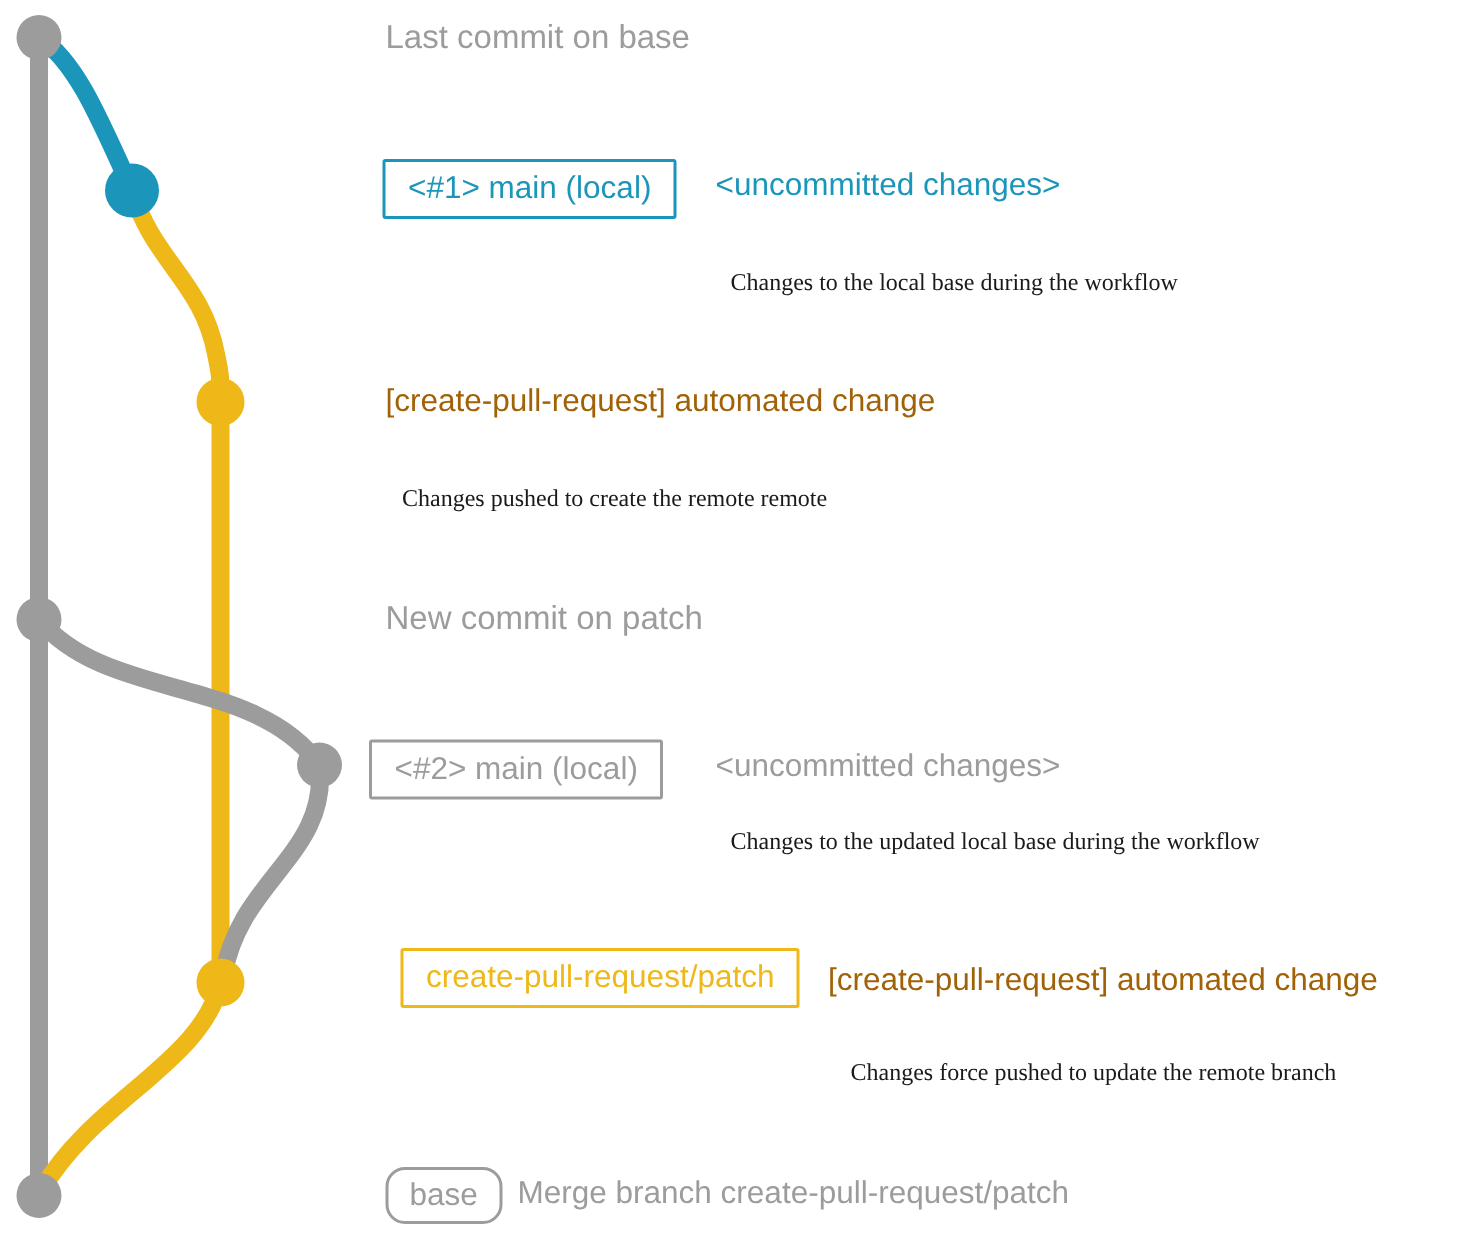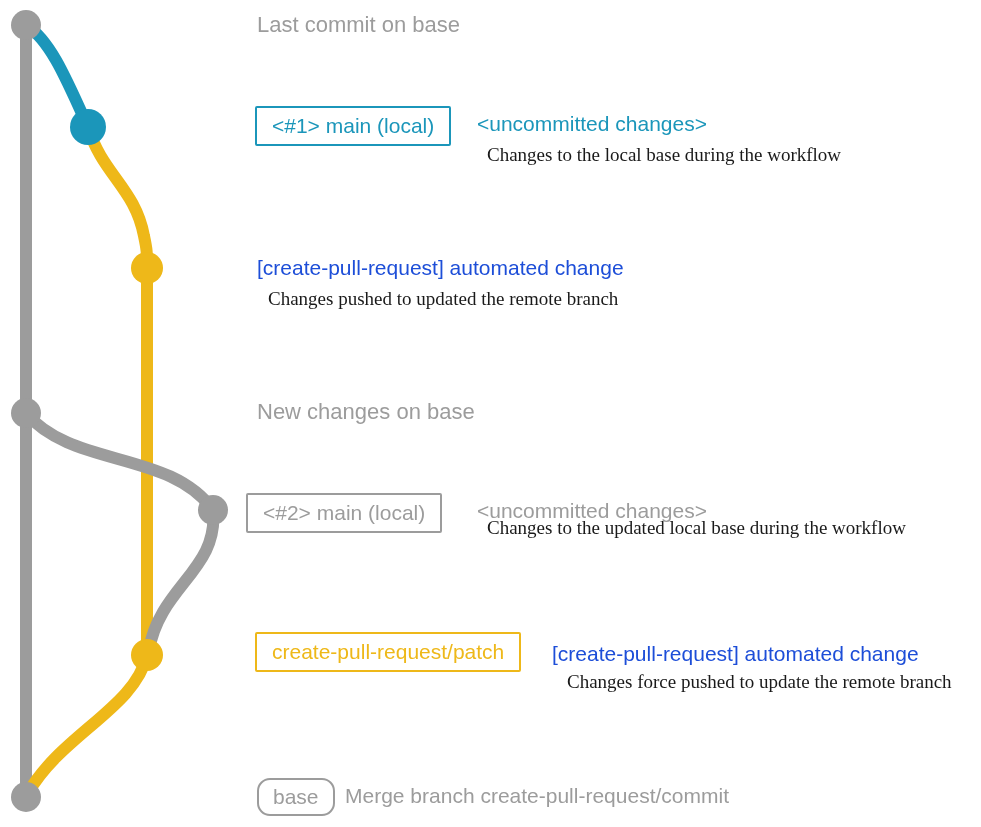--- a/index.html
+++ b/index.html
@@ -29,37 +29,38 @@
     border: 2px solid;
     border-radius: 2px;
     padding: 6px 15px;
     font-size: 21px;
     white-space: nowrap;
     background: #ffffff;
     box-sizing: border-box;
   }
   .tag-blue   { color: #1b96ba; border-color: #1b96ba; }
   .tag-gray   { color: #9c9c9c; border-color: #9c9c9c; }
-  .tag-yellow { color: #eeb819; border-color: #eeb819; }
+  .tag-yellow { color: #eeb819; border-color: #eeb819; margin-left: 12px; }
 
   .commit-title {
     position: absolute;
     font-size: 21px;
     white-space: nowrap;
   }
   .title-blue   { color: #1b96ba; }
   .title-gray   { color: #9c9c9c; }
-  .title-yellow { color: #1d4ed8; }
+  .title-yellow { color: #a16207; }
 
   .commit-desc {
     position: absolute;
     font-family: "Liberation Serif", serif;
-    font-size: 19px;
+    font-size: 16px;
     color: #1a1a1a;
     white-space: nowrap;
+    margin-top: 36px;
   }
 </style>
 </head>
 <body>
 
 <div class="canvas">
 
   <svg class="graph-svg" width="250" height="827" viewBox="0 0 250 827">
 
     <path d="M26 25 L26 797" fill="none" stroke-width="12" stroke-linecap="round" stroke="#9c9c9c"></path>
@@ -85,28 +86,28 @@
     <circle cx="26" cy="797" r="15" fill="#9c9c9c"></circle>
   </svg>
 
   <div class="note" style="left:257px; top:12px;">Last commit on base</div>
 
   <div class="tag-box tag-blue" style="left:255px; top:106px;">&lt;#1&gt; main (local)</div>
   <div class="commit-title title-blue" style="left:477px; top:112px;">&lt;uncommitted changes&gt;</div>
   <div class="commit-desc" style="left:487px; top:144px;">Changes to the local base during the workflow</div>
 
   <div class="commit-title title-yellow" style="left:257px; top:256px;">[create-pull-request] automated change</div>
-  <div class="commit-desc" style="left:268px; top:288px;">Changes pushed to updated the remote branch</div>
+  <div class="commit-desc" style="left:268px; top:288px;">Changes pushed to create the remote remote</div>
 
-  <div class="note" style="left:257px; top:399px;">New changes on base</div>
+  <div class="note" style="left:257px; top:399px;">New commit on patch</div>
 
   <div class="tag-box tag-gray" style="left:246px; top:493px;">&lt;#2&gt; main (local)</div>
   <div class="commit-title title-gray" style="left:477px; top:499px;">&lt;uncommitted changes&gt;</div>
   <div class="commit-desc" style="left:487px; top:517px;">Changes to the updated local base during the workflow</div>
 
   <div class="tag-box tag-yellow" style="left:255px; top:632px;">create-pull-request/patch</div>
   <div class="commit-title title-yellow" style="left:552px; top:642px;">[create-pull-request] automated change</div>
   <div class="commit-desc" style="left:567px; top:671px;">Changes force pushed to update the remote branch</div>
 
   <div class="tag-box tag-gray" style="left:257px; top:778px; padding:5px 14px; border-radius:13px;">base</div>
-  <div class="commit-title title-gray" style="left:345px; top:784px;">Merge branch create-pull-request/commit</div>
+  <div class="commit-title title-gray" style="left:345px; top:784px;">Merge branch create-pull-request/patch</div>
 
 </div>
 
 </body></html>

